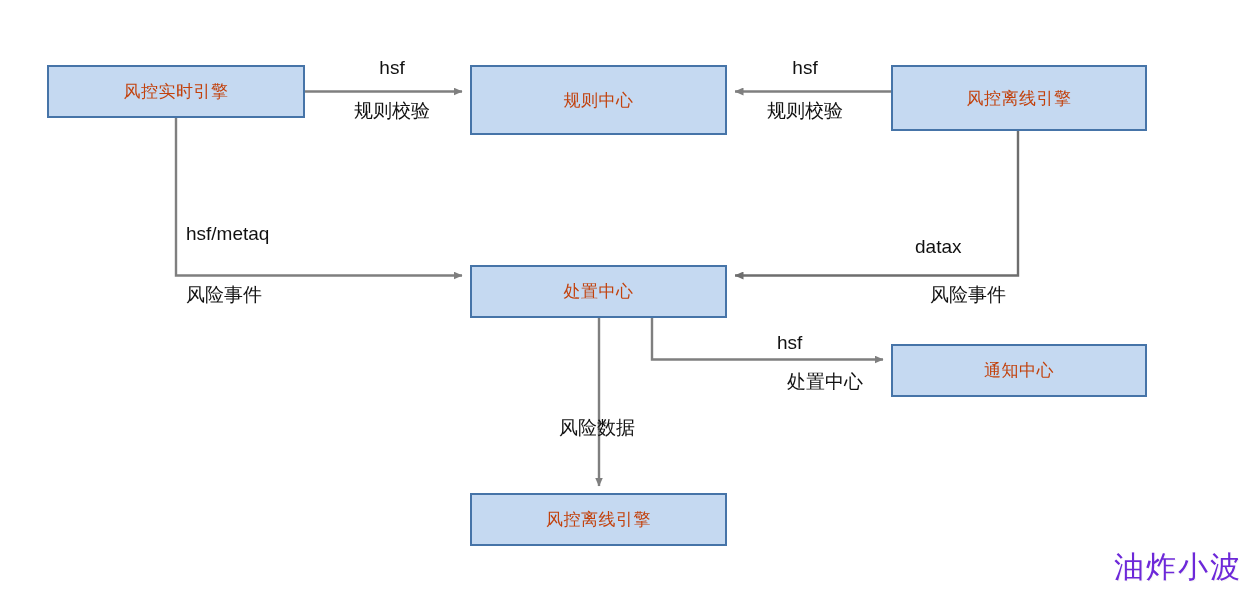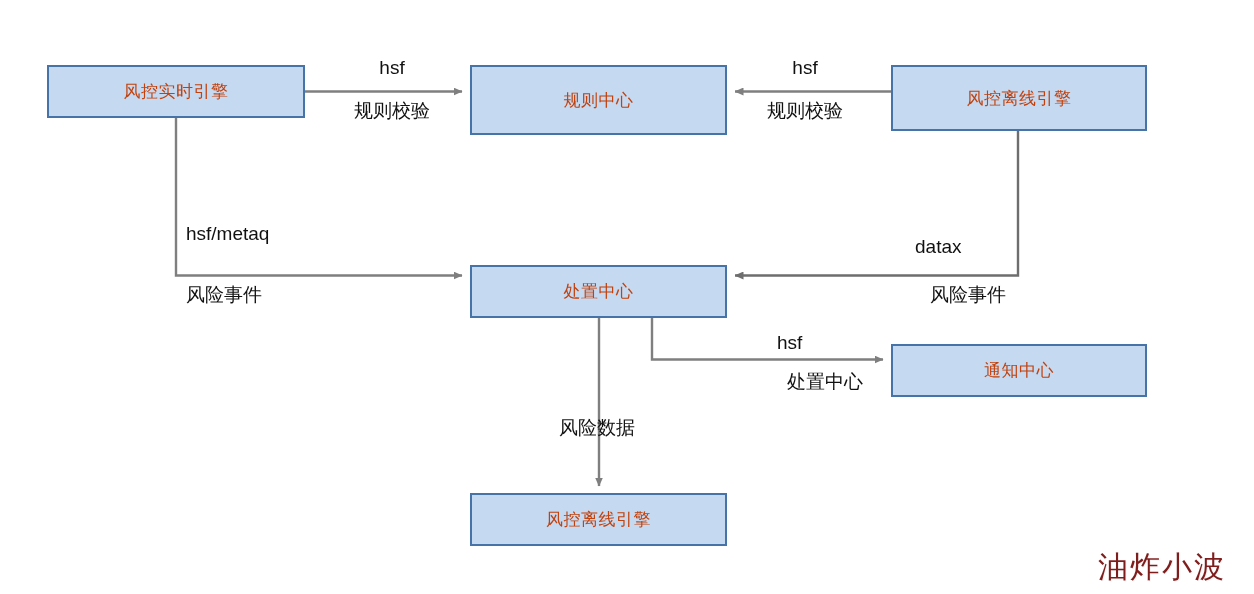--- a/index.html
+++ b/index.html
@@ -49,24 +49,24 @@
     font-family: "Liberation Sans", "DejaVu Sans", sans-serif;
     white-space: nowrap;
     line-height: 1.15;
   }
   .edge-label.center {
     transform: translateX(-50%);
     text-align: center;
   }
   .watermark {
     position: absolute;
-    right: 28px;
+    right: 12px;
     bottom: 6px;
     font-size: 30px;
-    color: #7f1d1d;
+    color: #6d28d9;
     letter-spacing: 2px;
     text-shadow: 1px 1px 0 #f6f6f6;
     font-family: "Liberation Sans", "DejaVu Sans", sans-serif;
     user-select: none;
   }
 </style>
 </head>
 <body>
 
 <div id="diagram-canvas">

